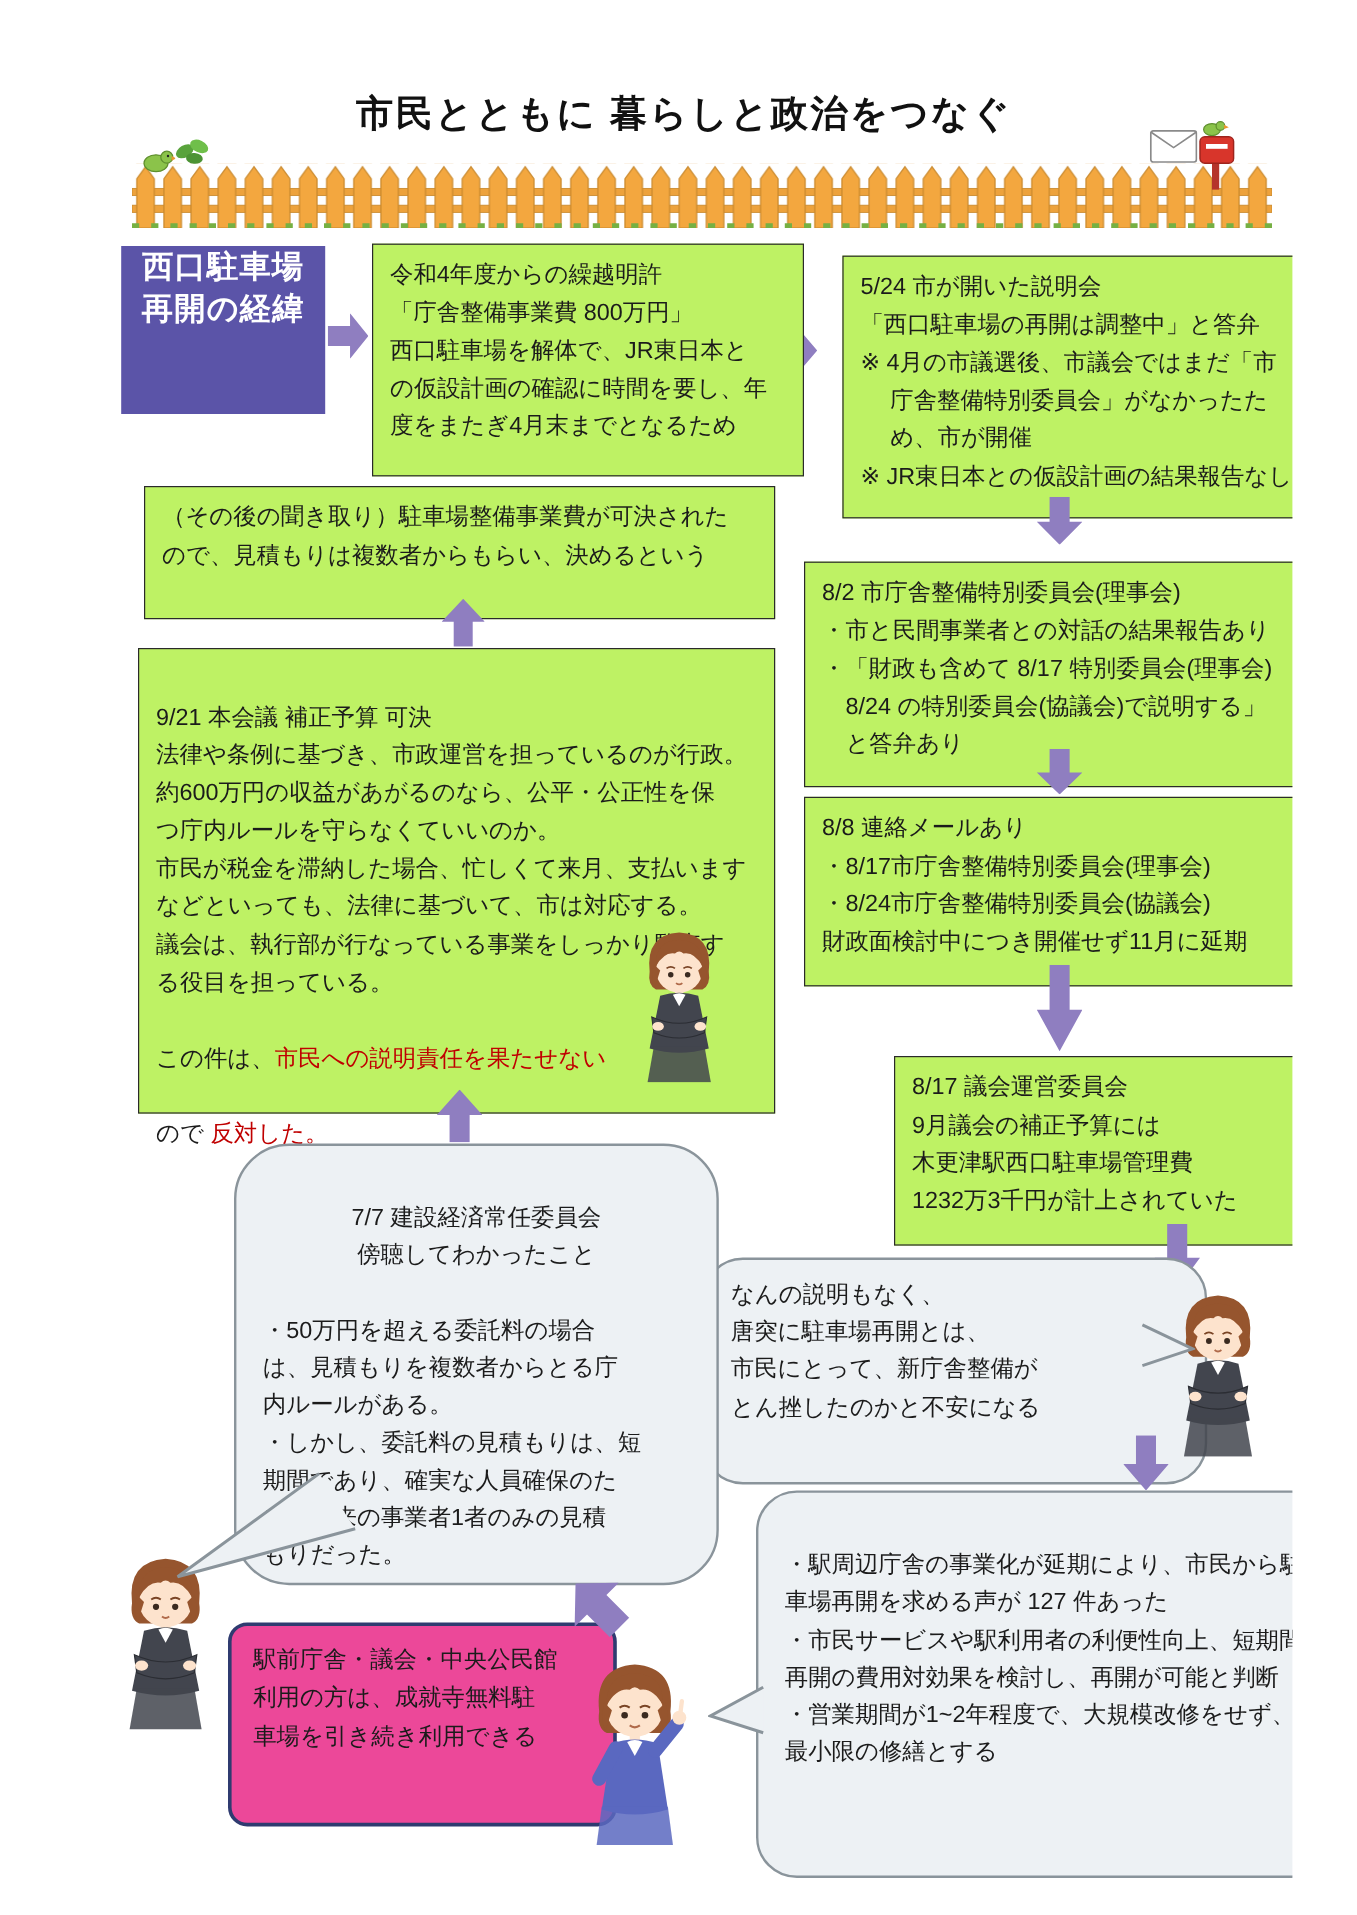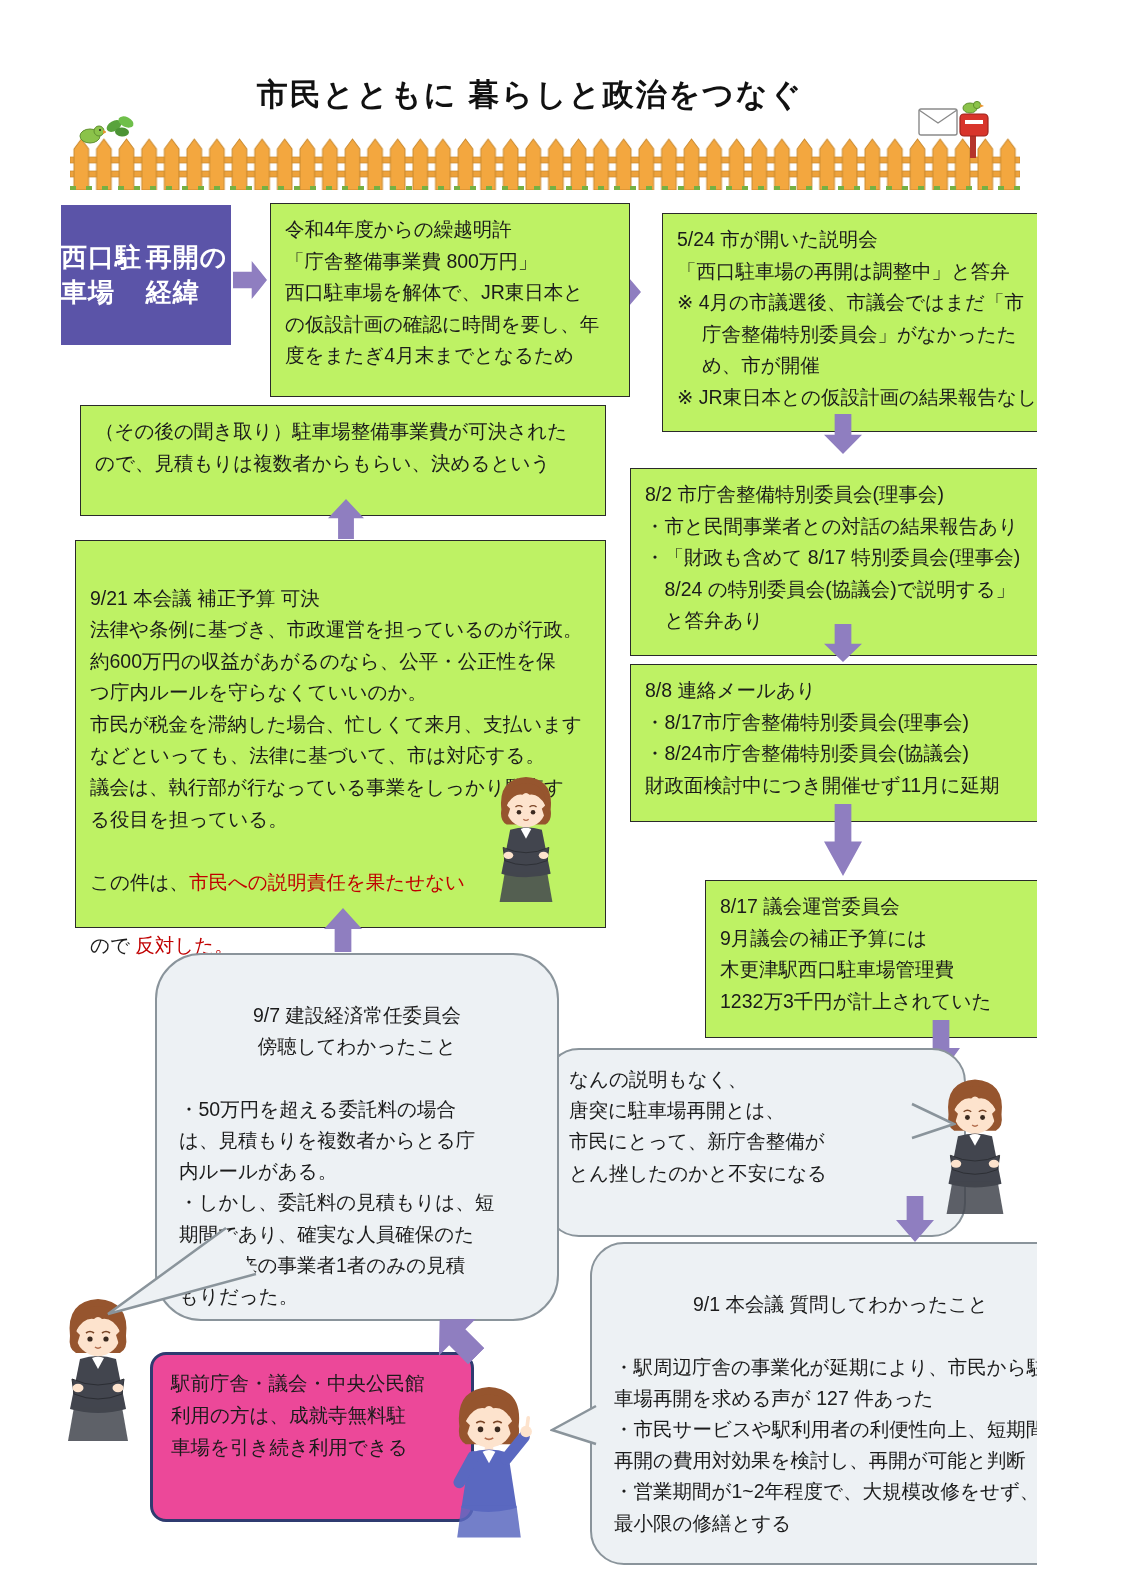--- a/index.html
+++ b/index.html
@@ -1,32 +1,32 @@
 <!DOCTYPE html>
 <html style="--purple_label: #5B54A8; --arrow: #8F7EC0; --red_text: #C00000; --bubble_fill: #EDF1F4; --bubble_border: #8A949B; --navy_border: #2F3B70; --fence: #F3A73F; --fence_dark: #C9882B; --grass: #76B043; --suit_gray: #42454E; --suit_blue: #5A68C0;"><head>
 <meta charset="utf-8">
 <style>
   html,body { margin:0; padding:0; background:#ffffff; }
   .page { position:relative; width:1037px; height:1596px; background:#ffffff; overflow:hidden;
-          font-family:"Liberation Sans","DejaVu Sans",sans-serif; color:#1b1b1b; }
+          font-family:"Liberation Sans","DejaVu Sans",sans-serif; color:#1b1b1b;margin-left:40px; }
 
   .title { position:absolute; left:0; top:74px; width:1060px; text-align:center;
            font-size:31px; font-weight:bold; letter-spacing:2px; color:#111; }
 
   .rect-box { position:absolute; background:#bef264; border:1.6px solid #2a2a2a;
               padding:10px 14px; font-size:19.5px; line-height:1.62; white-space:pre-line; }
 
   .bubble { position:absolute; background:var(--bubble_fill,#EDF1F4);
             border:2.5px solid var(--bubble_border,#8A949B); border-radius:34px;
             padding:14px 22px; font-size:19.5px; line-height:1.6; white-space:pre-line; }
   .bubble-title { text-align:center; }
 
   .label-box { position:absolute; background:var(--purple_label,#5B54A8); color:#ffffff;
                font-weight:bold; font-size:26px; letter-spacing:1px;
-               display:flex; flex-direction:row; justify-content:flex-start; align-items:center; }
+               display:flex; flex-direction:column; justify-content:flex-start; align-items:center; }
 
   .round-box { position:absolute; background:#ec4899; border:3px solid var(--navy_border,#2F3B70);
                border-radius:16px; padding:12px 18px; font-size:19.5px; line-height:1.65; white-space:pre-line; }
 
   .arrow { position:absolute; background:var(--arrow,#8F7EC0); }
   .arrow-right { clip-path: polygon(0 28%, 55% 28%, 55% 0, 100% 50%, 55% 100%, 55% 72%, 0 72%); }
   .arrow-down  { clip-path: polygon(28% 0, 72% 0, 72% 52%, 100% 52%, 50% 100%, 0 52%, 28% 52%); }
   .arrow-up    { clip-path: polygon(50% 0, 100% 48%, 72% 48%, 72% 100%, 28% 100%, 28% 48%, 0 48%); }
 
   .red { color:var(--red_text,#C00000);font-family:Liberation Serif, serif; }
@@ -180,21 +180,20 @@
 市民にとって、新庁舎整備が
 とん挫したのかと不安になる</div>
   <svg class="tail" style="left:910px; top:1096px" width="46" height="50">
     <polygon points="2,8 44,28 2,42" style="fill:var(--bubble_fill,#EDF1F4)"></polygon>
     <path d="M2 8 L44 28 L2 42" fill="none" style="stroke:var(--bubble_border,#8A949B)" stroke-width="2.5"></path>
   </svg>
 
   <div class="arrow arrow-down" style="left:896px; top:1196px; width:38px; height:46px"></div>
 
   <div class="bubble" style="left:590px; top:1242px; width:453px; height:291px">
-    <div class="bubble-title">9/1 本会議 質問してわかったこと</div>
     <div>・駅周辺庁舎の事業化が延期により、市民から駐
 車場再開を求める声が 127 件あった
 ・市民サービスや駅利用者の利便性向上、短期間
 再開の費用対効果を検討し、再開が可能と判断
 ・営業期間が1~2年程度で、大規模改修をせず、
 最小限の修繕とする</div>
   </div>
   <svg class="tail" style="left:550px; top:1400px" width="48" height="52">
     <polygon points="46,6 2,30 46,44" style="fill:var(--bubble_fill,#EDF1F4)"></polygon>
     <path d="M46 6 L2 30 L46 44" fill="none" style="stroke:var(--bubble_border,#8A949B)" stroke-width="2.5"></path>
@@ -218,21 +217,21 @@
     <span>ので </span><span class="red">反対した。</span>
   </div>
 
   <svg class="woman" style="left:480px; top:770px; width:92px; height:132px">
     <use href="#sym-woman-crossed"></use>
   </svg>
 
   <div class="arrow arrow-up" style="left:324px; top:908px; width:38px; height:44px"></div>
 
   <div class="bubble" style="left:155px; top:953px; width:356px; height:336px; border-radius:46px">
-    <div class="bubble-title">9/7 建設経済常任委員会
+    <div class="bubble-title">7/7 建設経済常任委員会
 傍聴してわかったこと</div>
     <div>・50万円を超える委託料の場合
 は、見積もりを複数者からとる庁
 内ルールがある。
 ・しかし、委託料の見積もりは、短
 期間であり、確実な人員確保のた
 め、従来の事業者1者のみの見積
 もりだった。</div>
   </div>
   <svg class="tail" style="left:98px; top:1222px" width="170" height="100">

